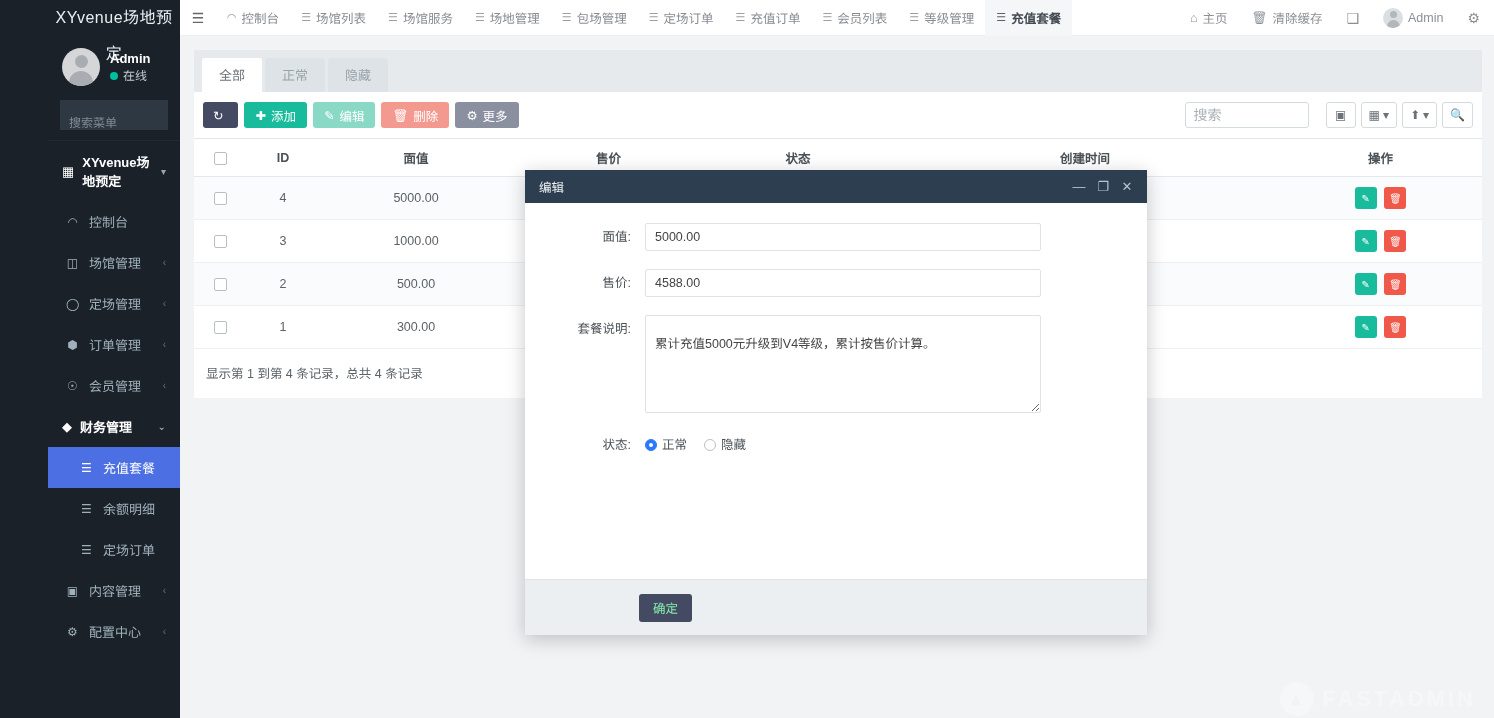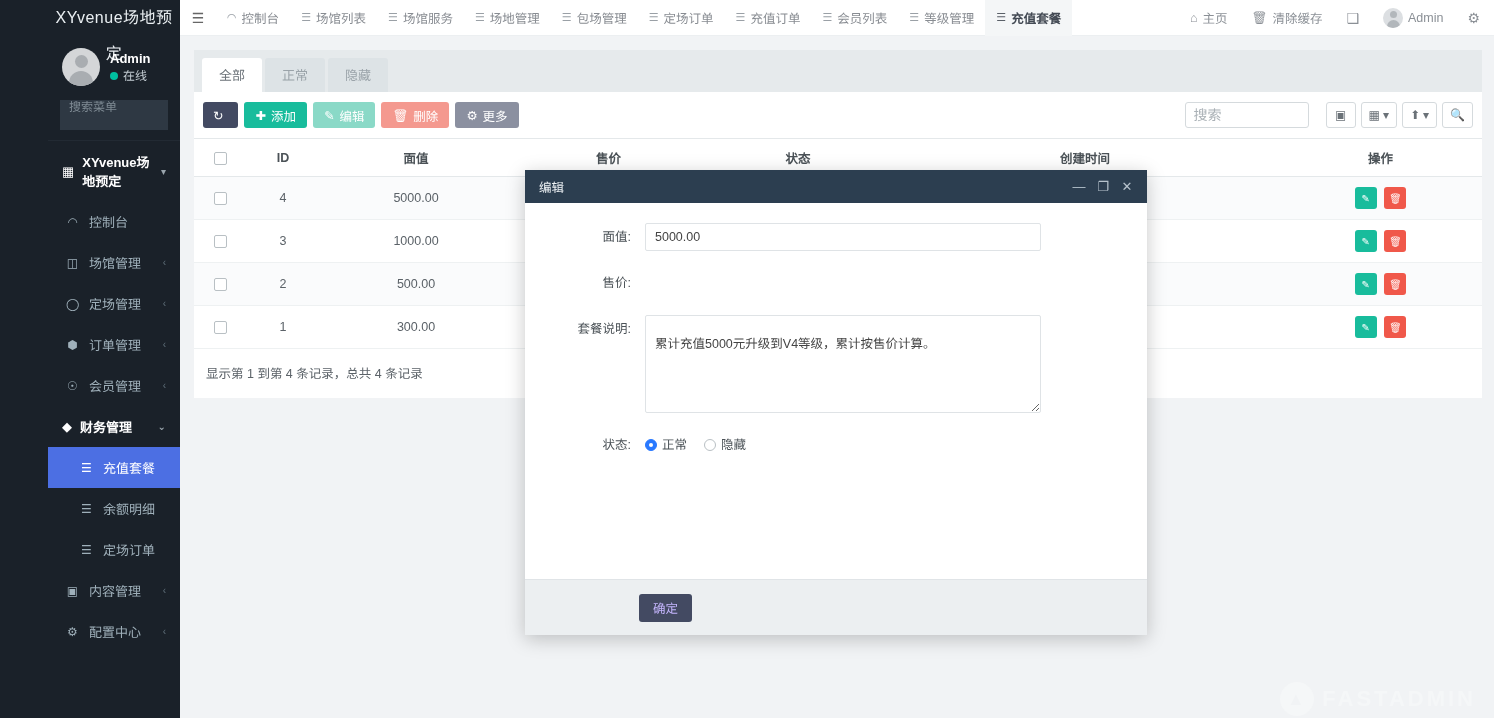--- a/index.html
+++ b/index.html
@@ -44,21 +44,21 @@
     background: #a9adb1;
   }
   .uinfo .uname { color: #fff; font-weight: bold; font-size: 13px; line-height: 17px; }
   .uinfo .ustatus { font-size: 12px; color: #c3ccd2; line-height: 18px; }
   .dot-online {
     display: inline-block; width: 8px; height: 8px; border-radius: 50%;
     background: #00c0a0; margin-right: 5px; vertical-align: 0px;
   }
   .searchbox {
     margin: 0 12px 10px 12px; height: 30px; background: #2e3843;
-    display: flex; align-items: flex-start; padding: 0 9px;
+    display: flex; align-items: flex-end; padding: 0 9px;
   }
   .searchbox input {
     flex: 1; background: transparent; border: 0; outline: none;
     color: #c6ced4; font-size: 12px; font-family: inherit;
   }
   .searchbox input::placeholder { color: #7f8b94; }
   .searchbox .s-ico { color: #9aa5ad; font-size: 13px; }
 
   .menu-head {
     display: flex; align-items: center; padding: 11px 14px;
@@ -240,21 +240,21 @@
   .rdo.on { border-color: #2979ff; background: #2979ff; }
   .rdo.on::after {
     content: ""; position: absolute; left: 3px; top: 3px; width: 4px; height: 4px;
     border-radius: 50%; background: #fff;
   }
   .modal-foot {
     height: 56px; background: #eceff1; border-top: 1px solid #e0e4e7;
     display: flex; align-items: center; padding-left: 114px;
   }
   .btn-ok {
-    background: #434a62; color: #c4b5fd; border: 0; border-radius: 3px;
+    background: #434a62; color: #86efac; border: 0; border-radius: 3px;
     height: 28px; padding: 0 14px; font-size: 12.5px; cursor: pointer;
     font-family: Liberation Serif, serif;
   }
 </style>
 </head>
 <body>
 
 <aside class="sidebar">
   <div class="brand">XYvenue场地预定</div>
 
@@ -549,20 +549,21 @@
   </div>
 
   <div class="modal-body">
     <div class="frow">
       <div class="flabel">面值:</div>
       <input class="finput" value="5000.00" style="">
     </div>
 
     <div class="frow">
       <div class="flabel">售价:</div>
+      <input class="finput" value="4588.00" style="">
     </div>
 
     <div class="frow">
       <div class="flabel">套餐说明:</div>
       <textarea class="ftext" style="">累计充值5000元升级到V4等级，累计按售价计算。</textarea>
     </div>
 
     <div class="frow">
       <div class="flabel">状态:</div>
       <div class="radio-line">

